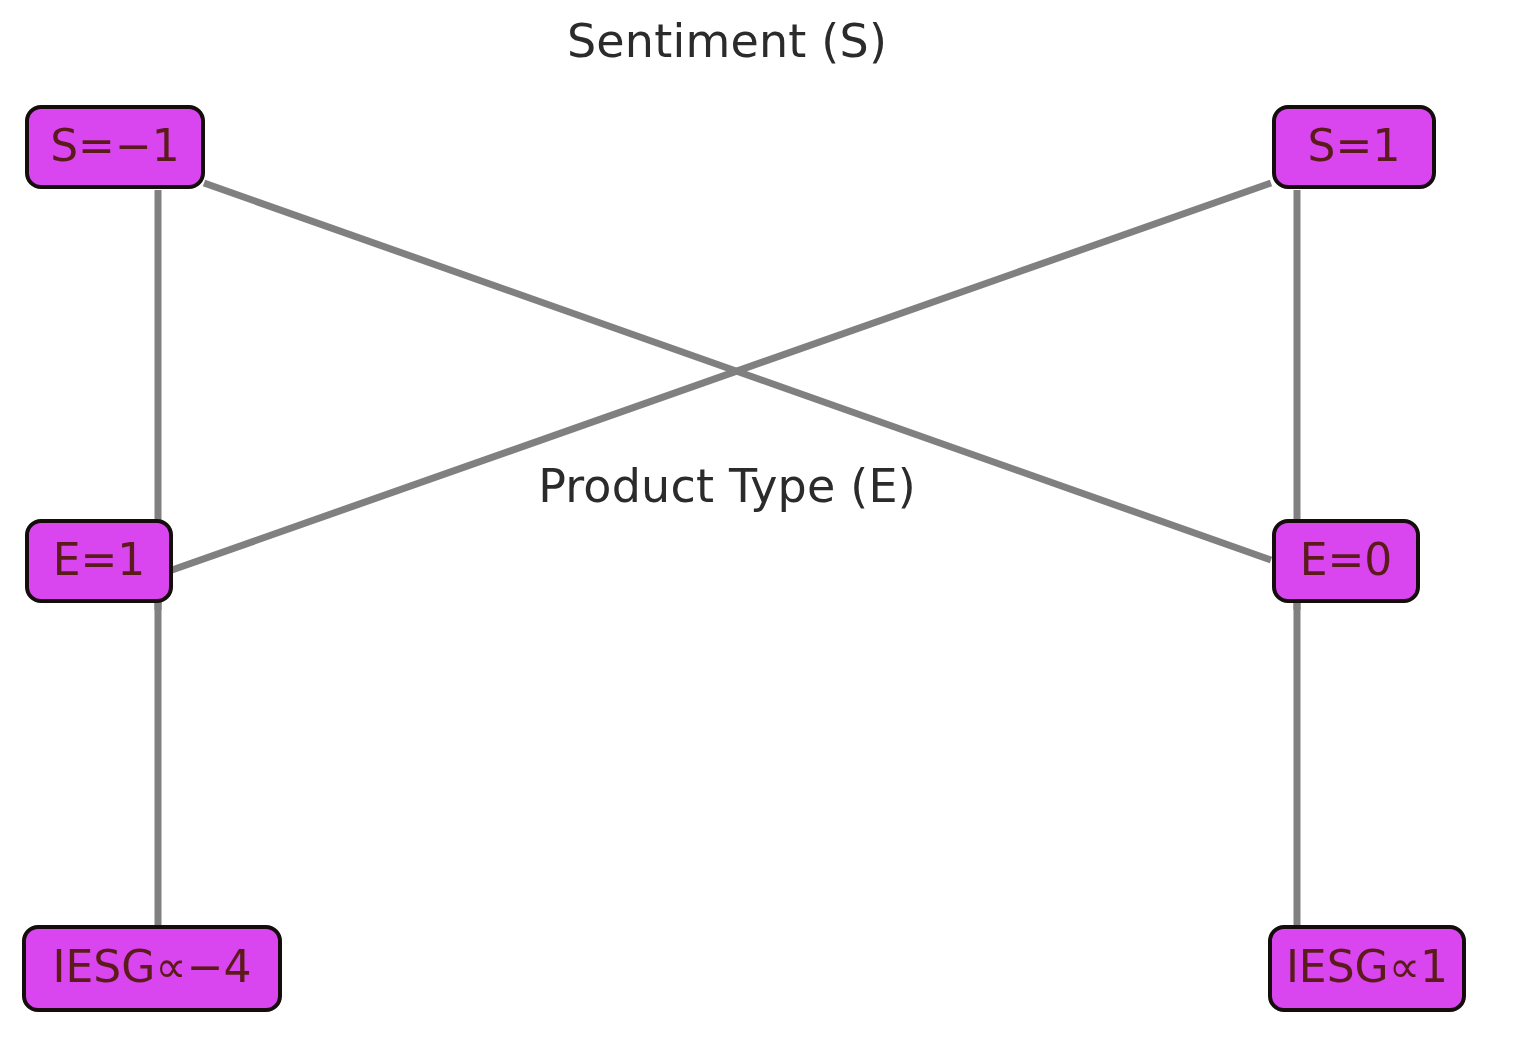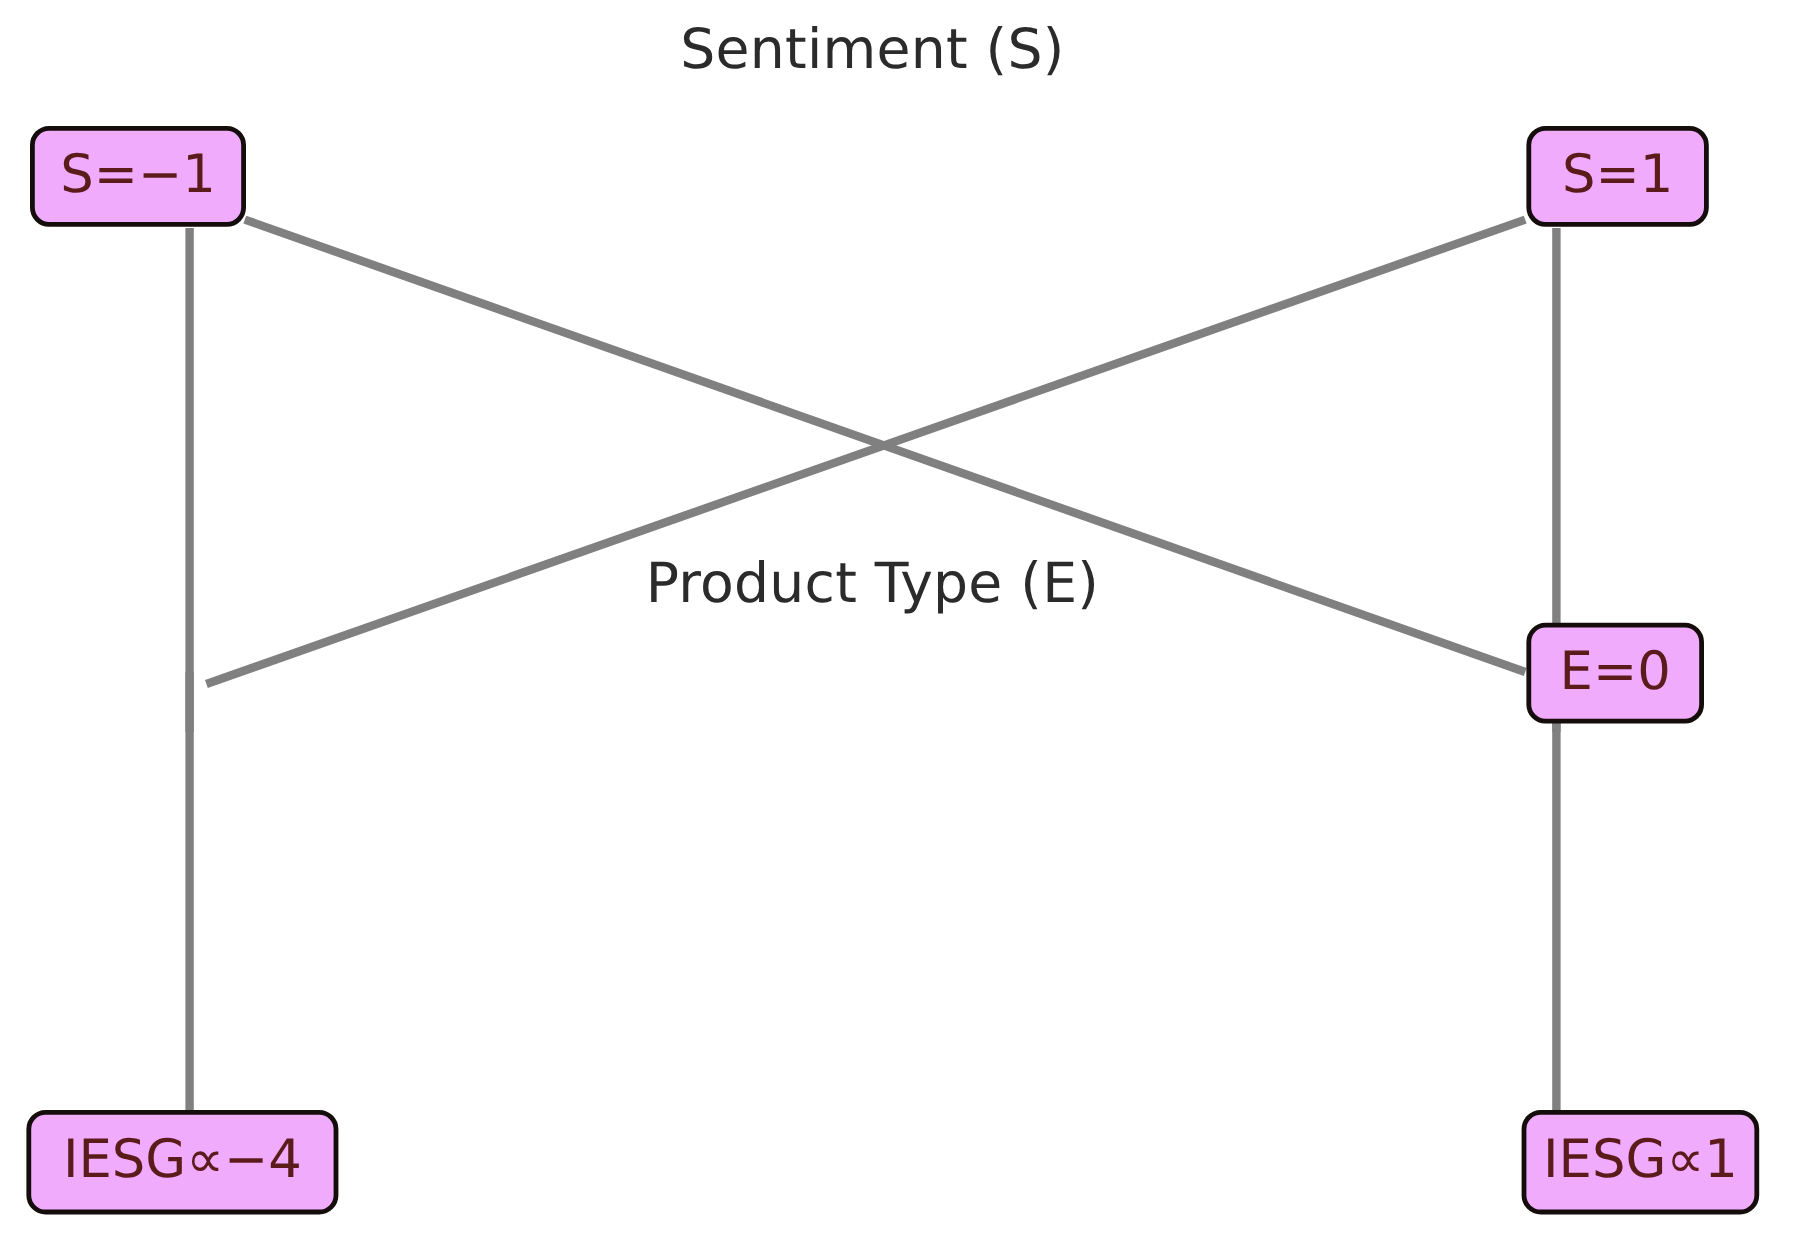--- a/index.html
+++ b/index.html
@@ -33,21 +33,21 @@
     font-size: 46px;
     font-weight: 400;
     letter-spacing: 0.2px;
     white-space: nowrap;
     text-align: center;
     transform: translateX(-50%);
   }
   .node {
     position: absolute;
     box-sizing: border-box;
-    background: #f0abfc;
+    background: #d946ef;
     border: 4px solid #140d0c;
     border-radius: 16px;
     color: #5c1b1b;
     font-family: "DejaVu Sans", sans-serif;
     font-size: 44px;
     font-weight: 400;
     display: flex;
     align-items: center;
     justify-content: center;
     white-space: nowrap;
@@ -80,24 +80,27 @@
 
   <div class="group-label" style="left:727px; top:459px;">Product Type (E)</div>
 
   <div class="group-label" style="left:727px; top:14px;">Sentiment (S)</div>
 
 
   <div class="node" style="left:25px; top:105px; width:180px; height:84px;">
     <span class="node-label">S=−1</span>
   </div>
 
-  <div class="node" style="left:1272px; top:105px; width:152px; height:84px;">
+  <div class="node" style="left:1272px; top:105px; width:164px; height:84px;">
     <span class="node-label">S=1</span>
   </div>
 
+  <div class="node" style="left:25px; top:519px; width:148px; height:84px;">
+    <span class="node-label">E=1</span>
+  </div>
 
   <div class="node" style="left:1272px; top:519px; width:148px; height:84px;">
     <span class="node-label">E=0</span>
   </div>
 
   <div class="node" style="left:22px; top:925px; width:260px; height:87px;">
     <span class="node-label">IESG∝−4</span>
   </div>
 
   <div class="node" style="left:1268px; top:925px; width:198px; height:87px;">

